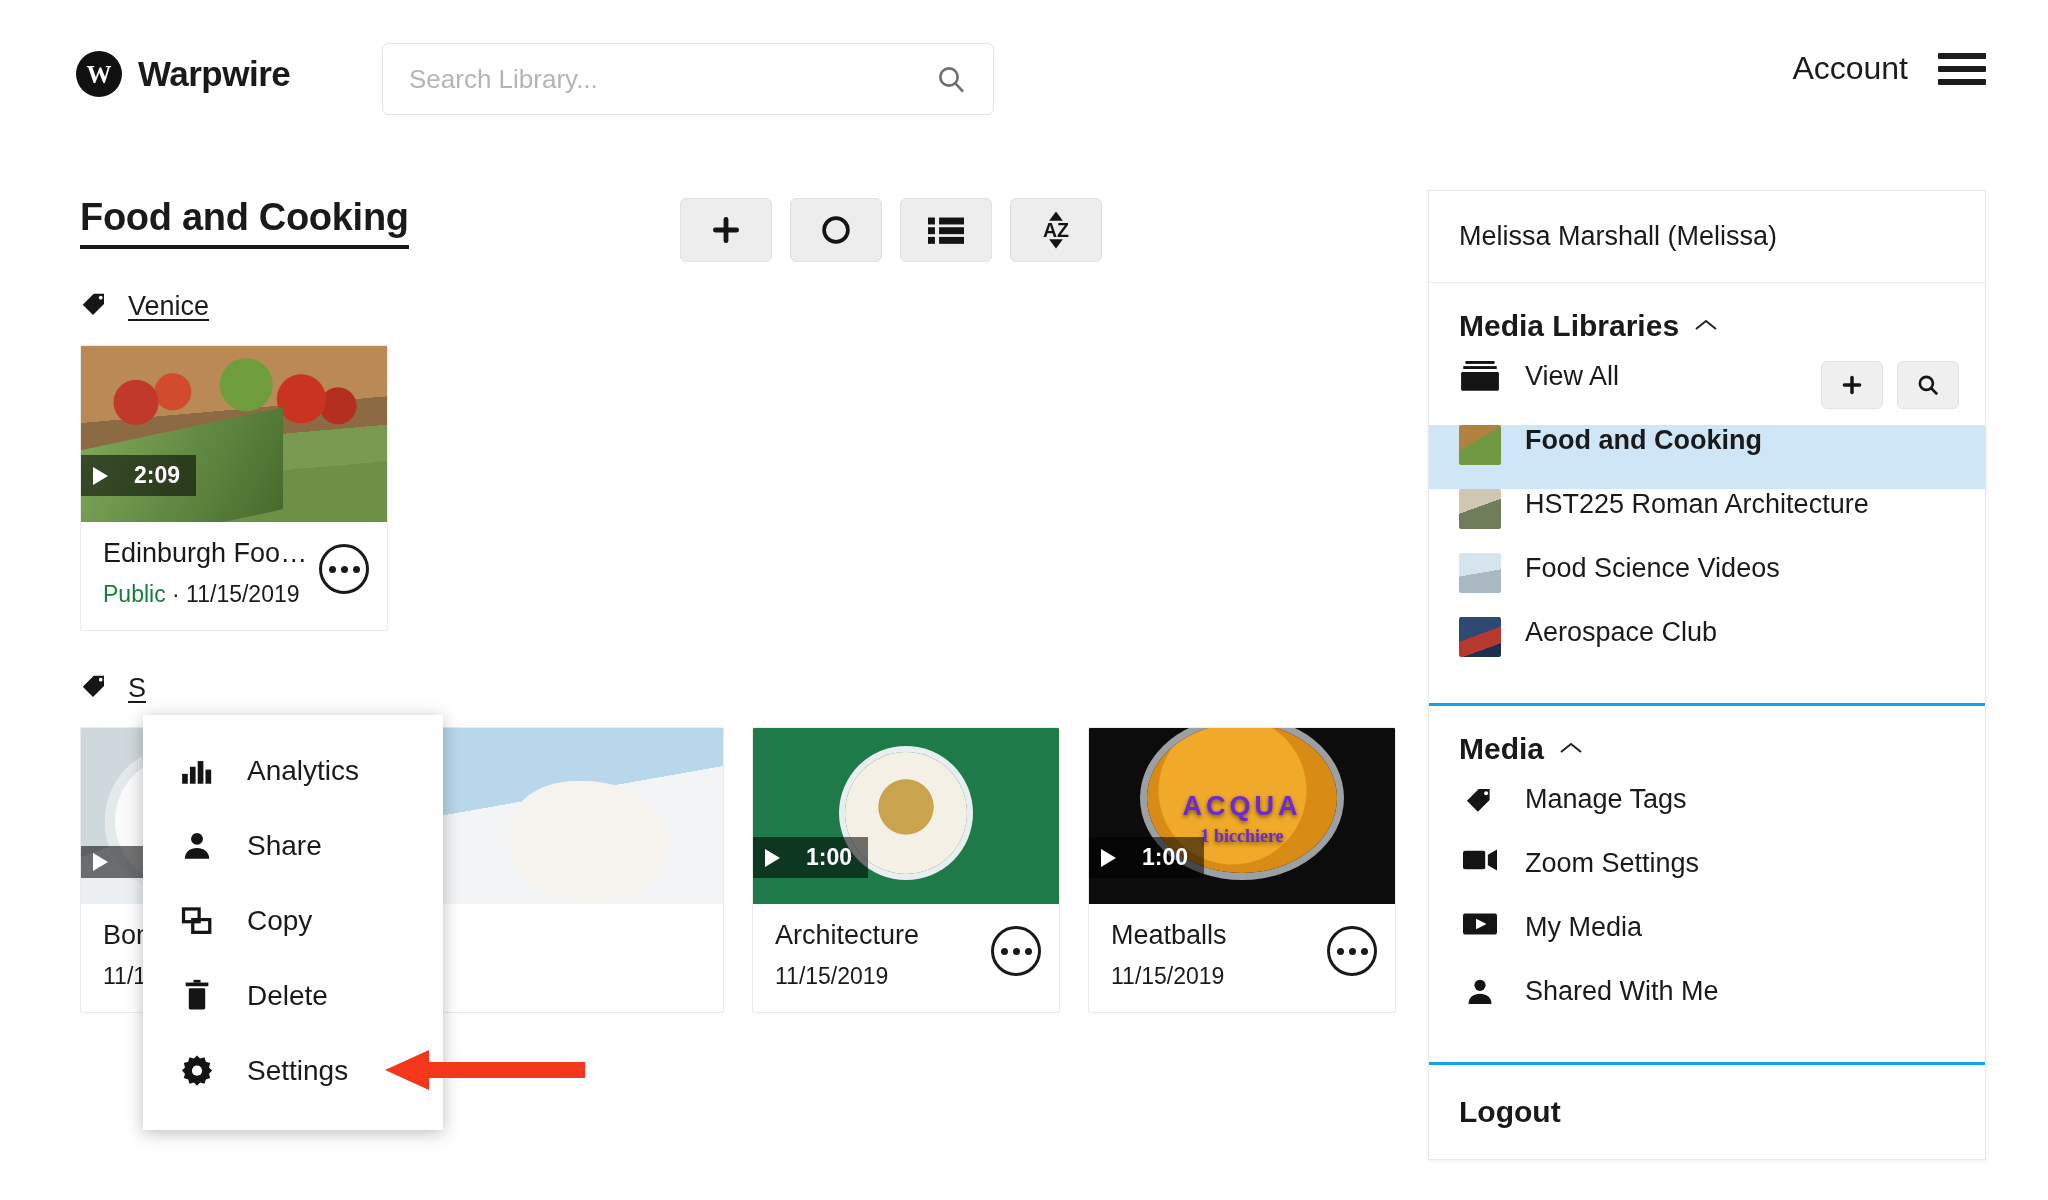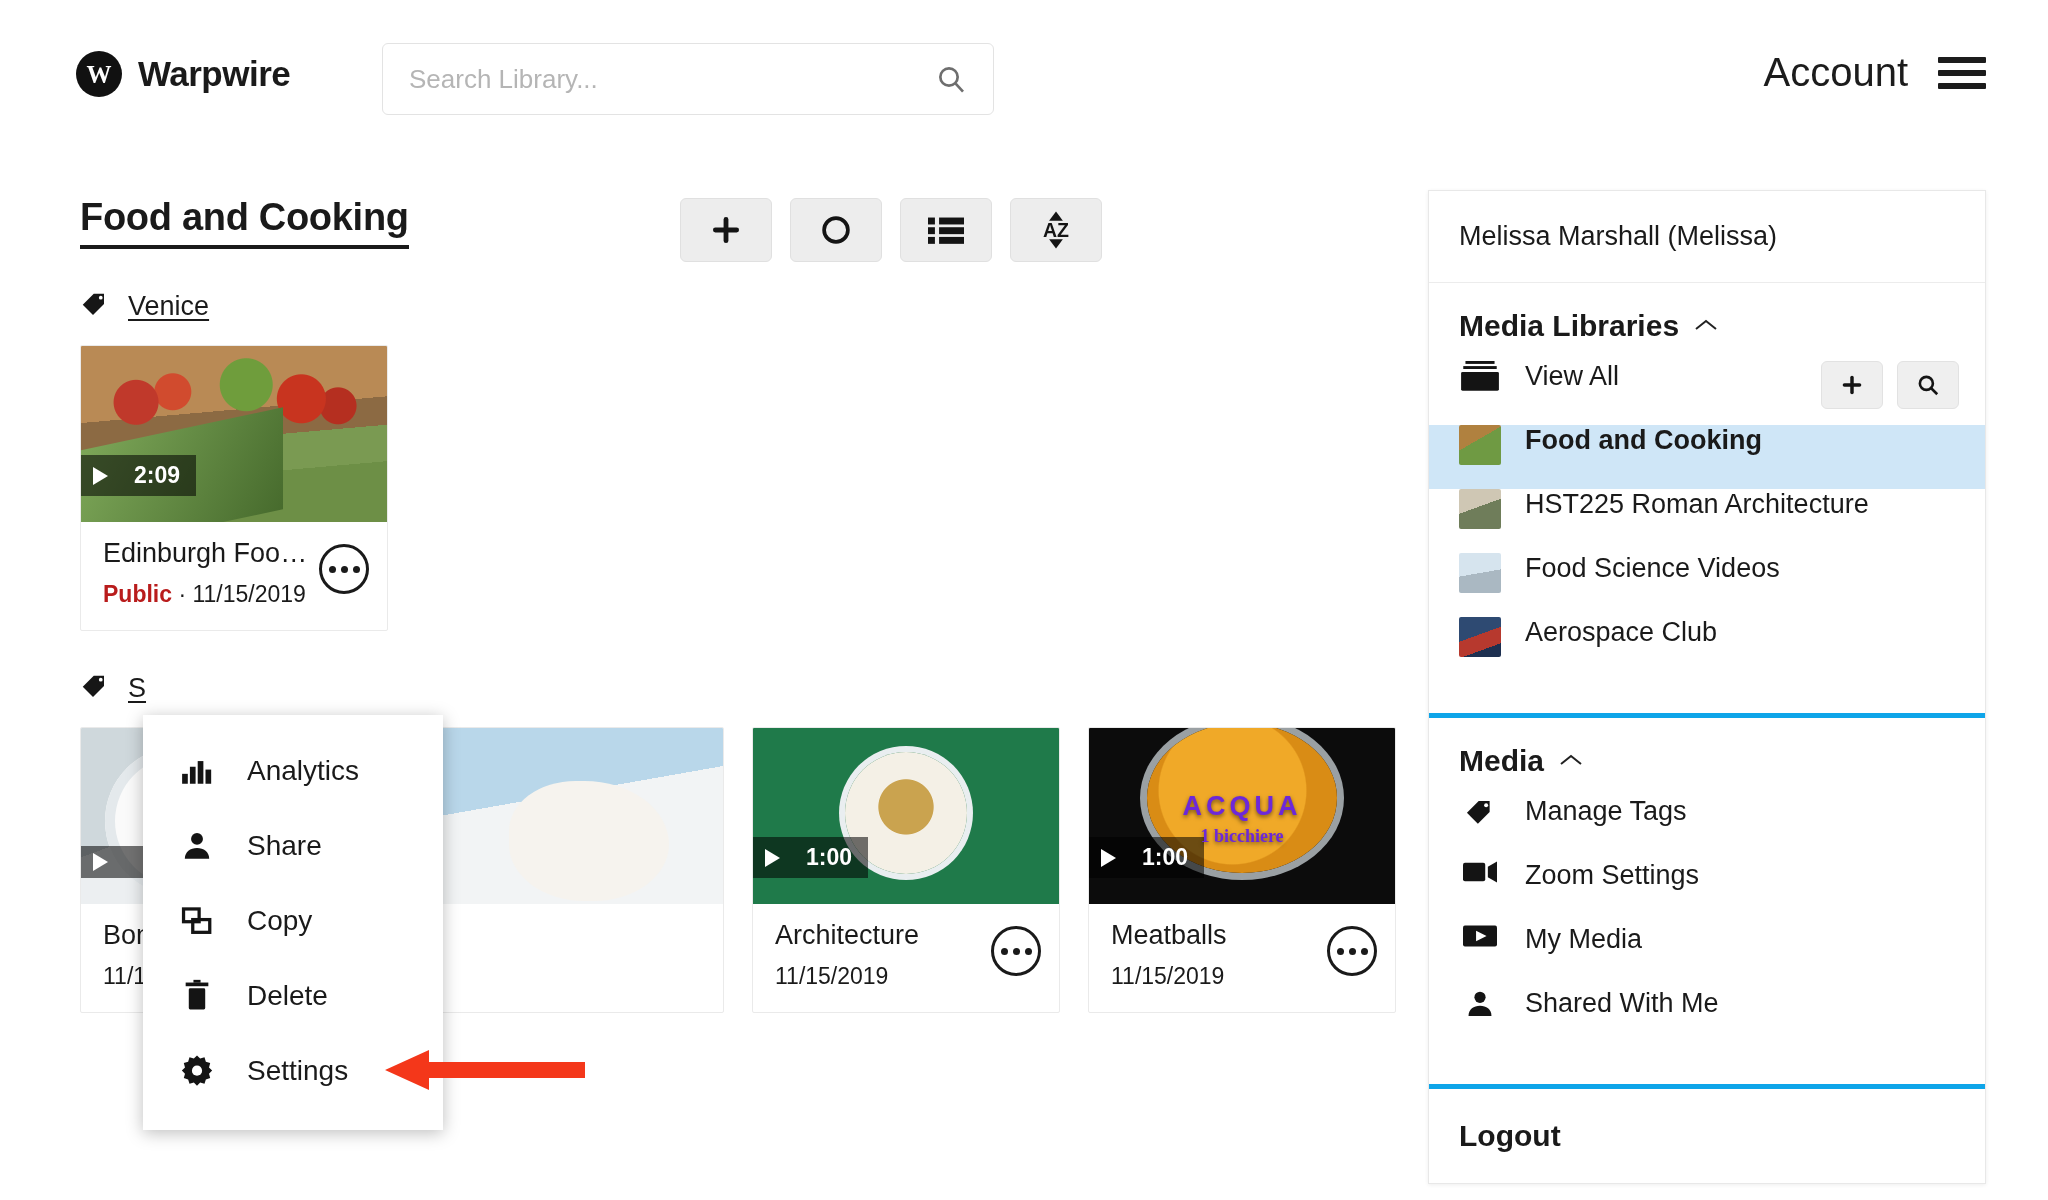--- a/index.html
+++ b/index.html
@@ -39,21 +39,21 @@
     font-size: 26px; color: #1a1a1a; flex: 1;
     padding: 0 0 0 26px;
   }
   .searchbox input::placeholder { color: #b5b5b5; }
   .search-ico { margin-right: 26px; display: flex; align-items: center; }
 
   .account-area {
     position: absolute; right: 62px; top: 50px;
     display: flex; align-items: center; gap: 30px;
   }
-  .account-label { font-size: 40px; color: #1c1c1c; margin-left: 20px; }
+  .account-label { font-size: 32px; color: #1c1c1c; margin-left: 20px; }
   .hamburger { width: 48px; display: flex; flex-direction: column; gap: 7px; cursor: pointer; }
   .hamburger span { display: block; height: 6px; background: #1c1c1c; border-radius: 1px; }
 
   
   .main {
     position: absolute; top: 148px; left: 0;
     width: 1420px; height: 1052px;
     padding: 48px 0 0 80px;
   }
   .lib-title {
@@ -98,21 +98,21 @@
     border-top: 9px solid transparent;
     border-bottom: 9px solid transparent;
   }
   .card-body { padding: 16px 18px 22px 22px; position: relative; min-height: 96px; }
   .card-title {
     font-size: 27px; color: #1a1a1a; line-height: 1.15;
     white-space: nowrap; overflow: hidden; text-overflow: ellipsis;
     max-width: 215px;
   }
   .card-meta { font-size: 23px; margin-top: 12px; color: #1a1a1a; }
-  .vis-public { color: #b91c1c; font-weight: bold; }
+  .vis-public { color: #15803d; font-weight: normal; }
   .kebab {
     position: absolute; right: 18px; top: 22px;
     width: 50px; height: 50px; border-radius: 50%;
     border: 3px solid #1a1a1a;
     display: flex; align-items: center; justify-content: center; gap: 5px;
     cursor: pointer; background: #fff;
   }
   .kebab i { width: 7px; height: 7px; border-radius: 50%; background: #1a1a1a; display: block; }
 
   
@@ -181,21 +181,21 @@
 
   
   .sidebar {
     position: absolute; right: 62px; top: 190px;
     width: 558px;
     background: #fff;
     border: 1px solid #e8e8e8;
     box-shadow: 0 1px 4px rgba(0,0,0,.07);
   }
   .sb-user { padding: 30px 0 30px 30px; font-size: 27px; border-bottom: 1px solid #ececec; }
-  .sb-section { border-bottom: 5px solid #0ea5e9; padding-bottom: 32px; }
+  .sb-section { border-bottom: 3px solid #0ea5e9; padding-bottom: 22px; }
   .sb-head {
     display: flex; align-items: center; gap: 14px;
     font-size: 30px; font-weight: bold; padding: 26px 0 18px 30px; cursor: pointer;
   }
   .chev { font-size: 22px; color: #222; line-height: 1; }
   .sb-row {
     display: flex; align-items: flex-start; gap: 24px;
     height: 64px; padding-left: 30px; font-size: 27px; cursor: pointer; position: relative;
   }
   .sb-row.active { background: #cfe6f7; font-weight: bold; }

